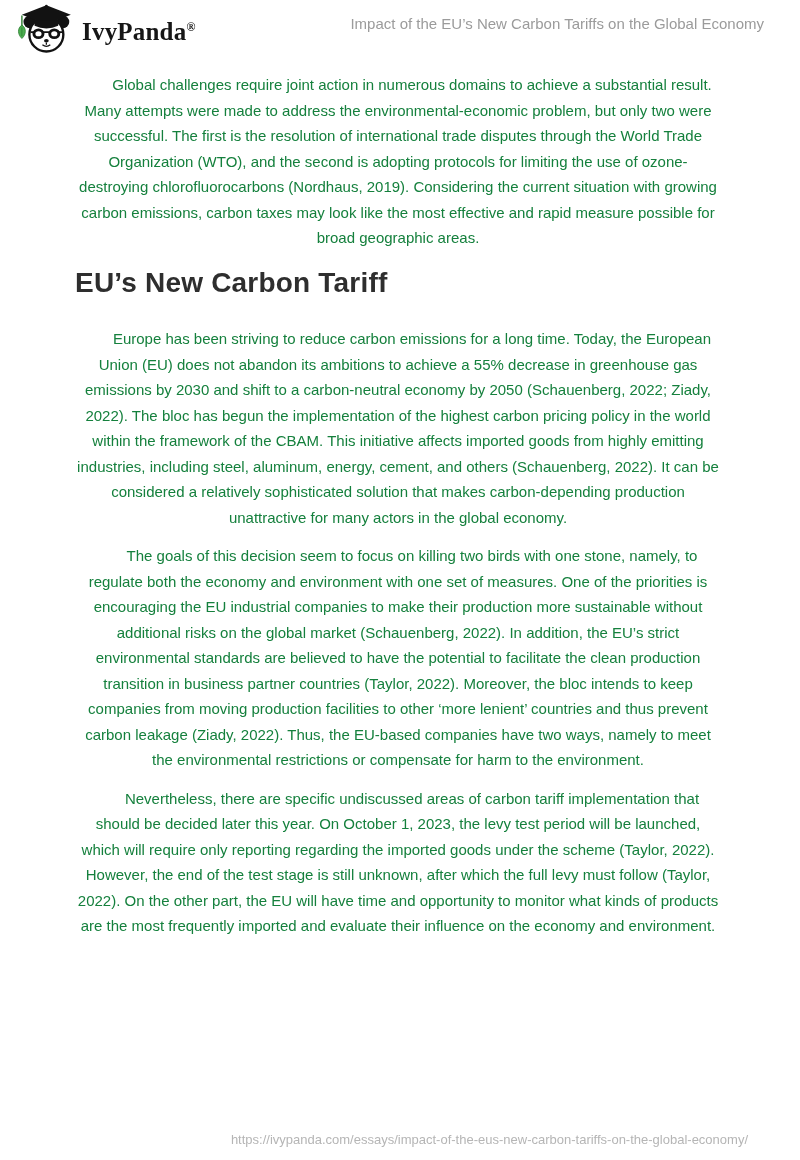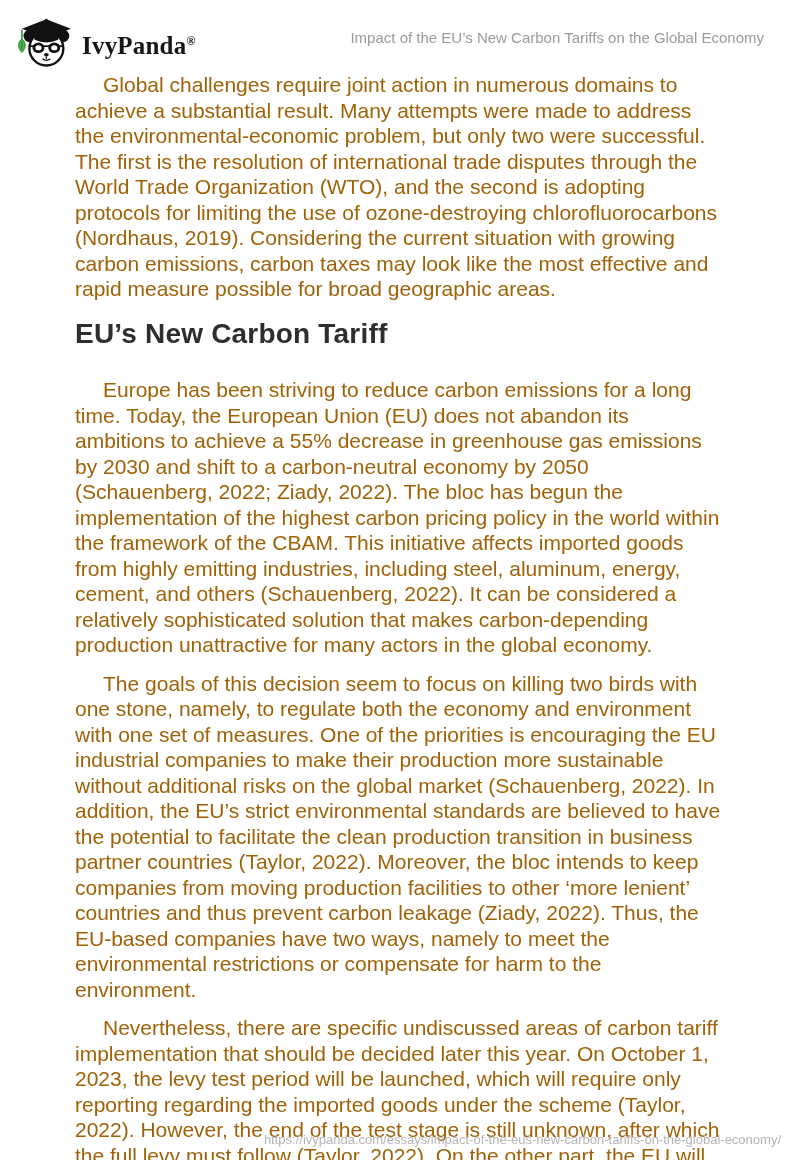--- a/index.html
+++ b/index.html
@@ -13,21 +13,21 @@
     overflow: hidden;
     margin: 0 auto;
   }
   
   .header {
     position: absolute;
     top: 0; left: 0; right: 0;
     display: flex;
     justify-content: space-between;
     align-items: flex-start;
-    padding: 16px 36px 0 14px;
+    padding: 2px 36px 0 14px;
     height: 66px;
   }
   .brand {
     display: flex;
     align-items: center;
     gap: 8px;
     cursor: pointer;
   }
   .logo-wrap { width: 60px; height: 54px; display: inline-block; }
   .logo-wrap svg { width: 100%; height: 100%; display: block; }
@@ -53,42 +53,42 @@
     text-align: right;
   }
   
   .content {
     position: absolute;
     top: 72px;
     left: 75px;
     width: 646px;
   }
   .para {
-    font-size: 21px;
+    font-size: 15px;
     line-height: 25.5px;
-    color: #a16207;
+    color: #15803d;
     text-indent: 28px;
     margin-bottom: 13px;
-    text-align: left;
+    text-align: center;
   }
   .heading {
     font-size: 28px;
     line-height: 34.5px;
     font-weight: 700;
     color: #2e2e2e;
     margin: 15px 0 26px 0;
     letter-spacing: 0.2px;
   }
   
   .footer {
     position: absolute;
     left: 0; right: 0;
     bottom: 12px;
     text-align: right;
-    padding-right: 19px;
+    padding-right: 52px;
   }
   .source-url {
     font-size: 13px;
     color: #b5b5b5;
     text-decoration: none;
     cursor: pointer;
   }
 </style>
 </head>
 <body>

